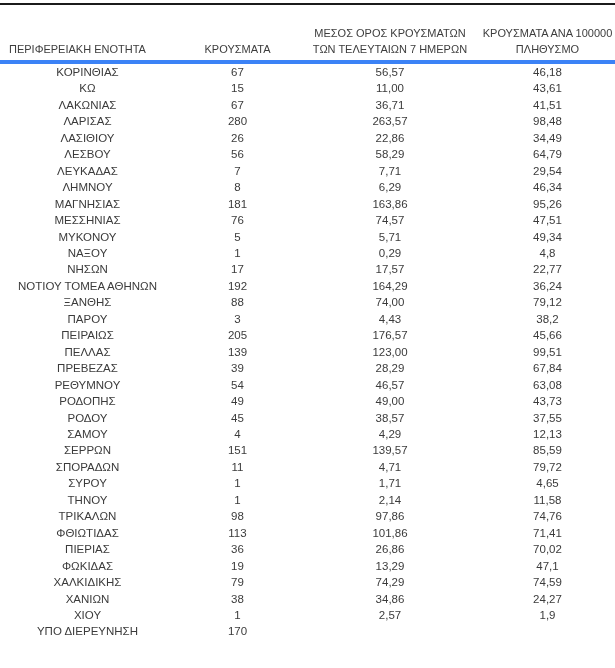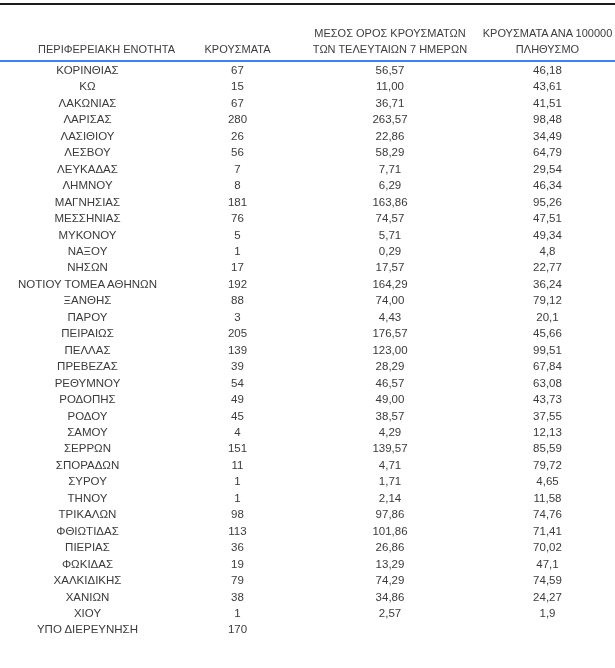--- a/index.html
+++ b/index.html
@@ -28,26 +28,26 @@
   col.c4 { width: 135px; }
   thead th {
     vertical-align: bottom;
     font-weight: normal;
     font-size: 11px;
     line-height: 16px;
     color: #3d3d3d;
     text-align: center;
     padding: 0 0 3px 0;
     height: 52px;
-    border-bottom: 2px solid #3b82f6;
+    border-bottom: 4px solid #3b82f6;
     white-space: nowrap;
     overflow: visible;
   }
   thead th:first-child {
-    text-align: right;
+    text-align: left;
     padding-left: 9px;
   }
   tbody td {
     font-size: 11.5px;
     line-height: 16.45px;
     height: 16.45px;
     color: #3b3b3b;
     text-align: center;
     padding: 0;
     white-space: nowrap;
@@ -171,21 +171,21 @@
         <tr>
           <td>ΞΑΝΘΗΣ</td>
           <td>88</td>
           <td>74,00</td>
           <td>79,12</td>
         </tr>
         <tr>
           <td>ΠΑΡΟΥ</td>
           <td>3</td>
           <td>4,43</td>
-          <td>20,1</td>
+          <td>38,2</td>
         </tr>
         <tr>
           <td>ΠΕΙΡΑΙΩΣ</td>
           <td>205</td>
           <td>176,57</td>
           <td>45,66</td>
         </tr>
         <tr>
           <td>ΠΕΛΛΑΣ</td>
           <td>139</td>

